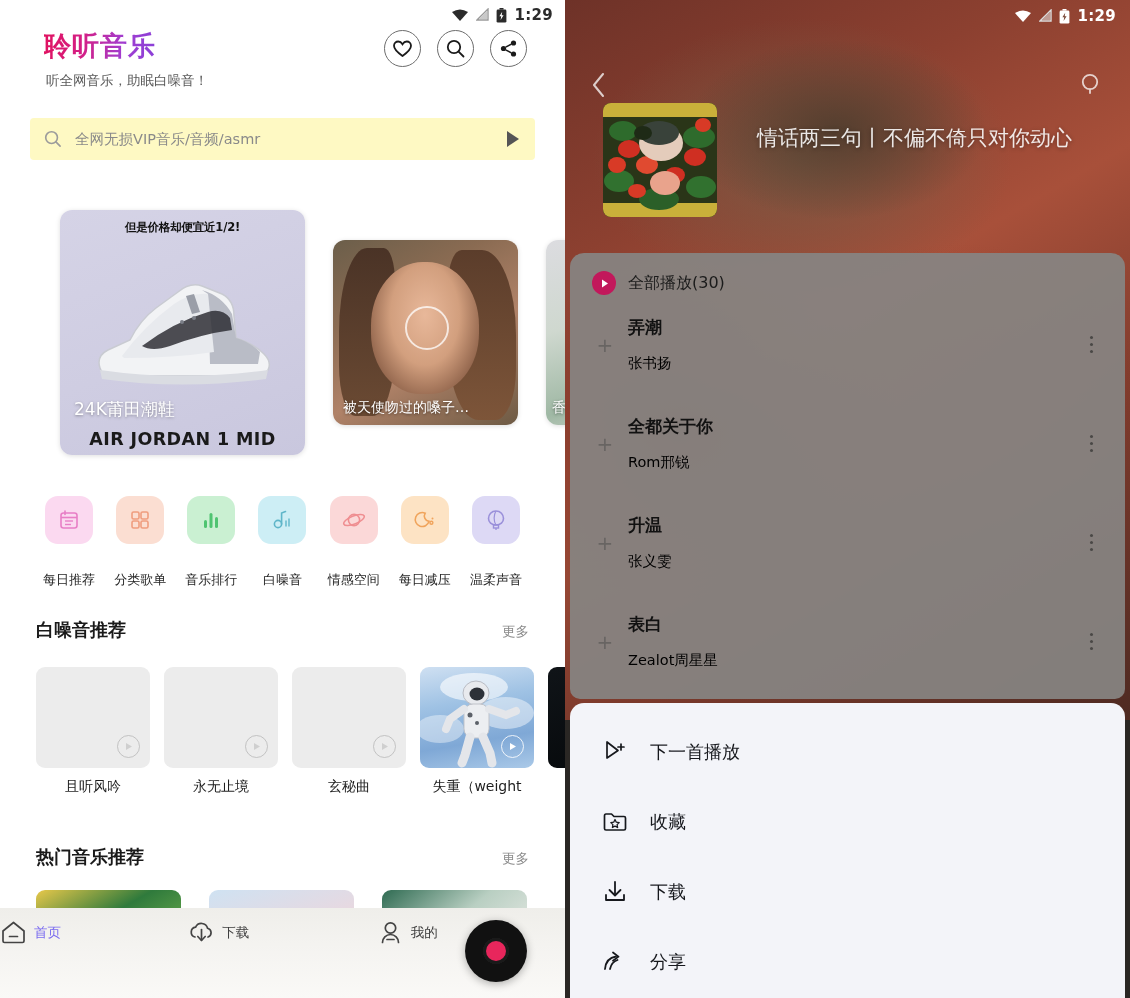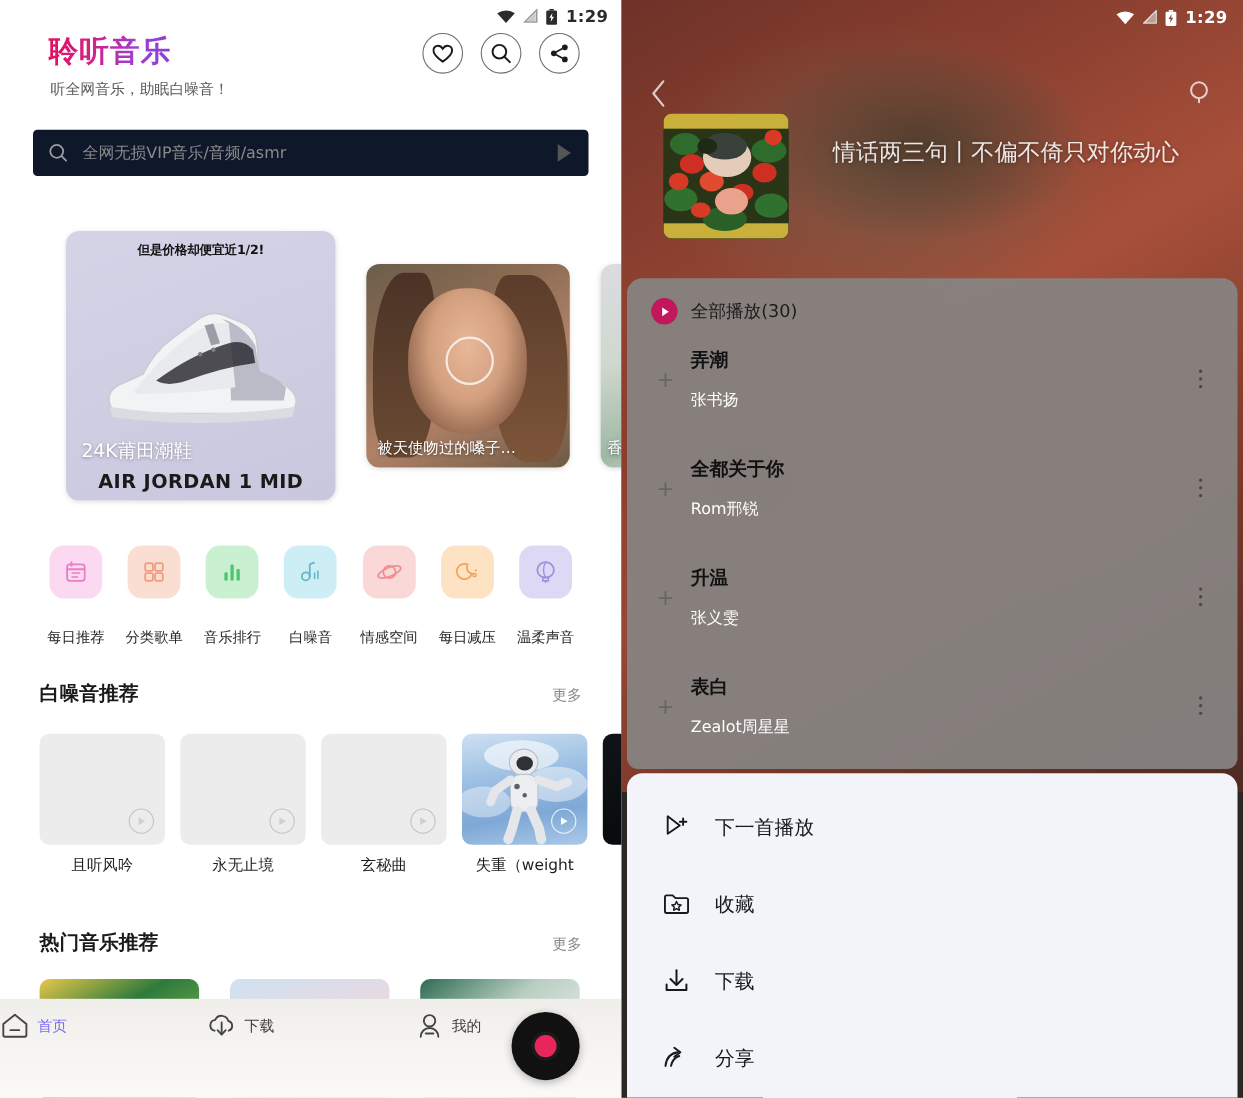--- a/index.html
+++ b/index.html
@@ -34,21 +34,21 @@
     font-size:13.5px; color:#5a5a5a; white-space:nowrap;
   }
   .hdr-actions { position:absolute; right:38px; top:2px; display:flex; gap:16px; }
   .circ-btn {
     width:37px; height:37px; border-radius:50%; border:1.4px solid #6d6d6d;
     display:flex; align-items:center; justify-content:center; background:transparent;
   }
 
   .searchbar {
     position:absolute; left:30px; top:118px; width:505px; height:42px;
-    background:#0f172a; border-radius:4px; display:flex; align-items:center;
+    background:#fef9c3; border-radius:4px; display:flex; align-items:center;
     padding:0 14px; gap:13px;
   }
   .search-text { font-size:14.5px; color:#8a8a8a; flex:1; }
 
   
   .banner-row { position:absolute; left:0; top:198px; height:260px; width:100%; }
   .bn {
     position:absolute; border-radius:12px; overflow:hidden;
     box-shadow:0 1px 5px rgba(0,0,0,.13);
   }
@@ -178,21 +178,21 @@
   .playall { display:flex; align-items:center; gap:12px; padding:18px 0 0 22px; }
   .playall-ic { width:24px; height:24px; border-radius:50%; background:#c2185b;
     display:flex; align-items:center; justify-content:center; }
   .playall-lb { font-size:16px; color:#1b1b1b; font-weight:500; }
 
   .song { position:relative; height:99px; display:flex; align-items:center; padding:0 22px; }
   .song-plus { width:26px; color:#5e5c5a; font-size:20px; line-height:1;
     display:flex; align-items:center; justify-content:center; opacity:.75; }
   .song-info { flex:1; padding-left:10px; display:flex; flex-direction:column; gap:15px; }
   .song-name { font-size:17px; color:#111; font-weight:bold; }
-  .song-artist { font-size:14.5px; color:#ffffff; }
+  .song-artist { font-size:14.5px; color:#000000; }
   .song-more { width:24px; display:flex; flex-direction:column; align-items:center; gap:4px; }
   .song-more i { width:3px; height:3px; border-radius:50%; background:#4a4846; display:block; }
 
   .sheet {
     position:absolute; left:5px; bottom:0; width:555px; height:295px;
     background:#f3f4f9; border-radius:14px 14px 0 0; z-index:8; padding-top:14px;
   }
   .sheet-item { height:70px; display:flex; align-items:center; gap:22px; padding-left:32px; }
   .sheet-lb { font-size:18px; color:#16181d; }
 </style>

